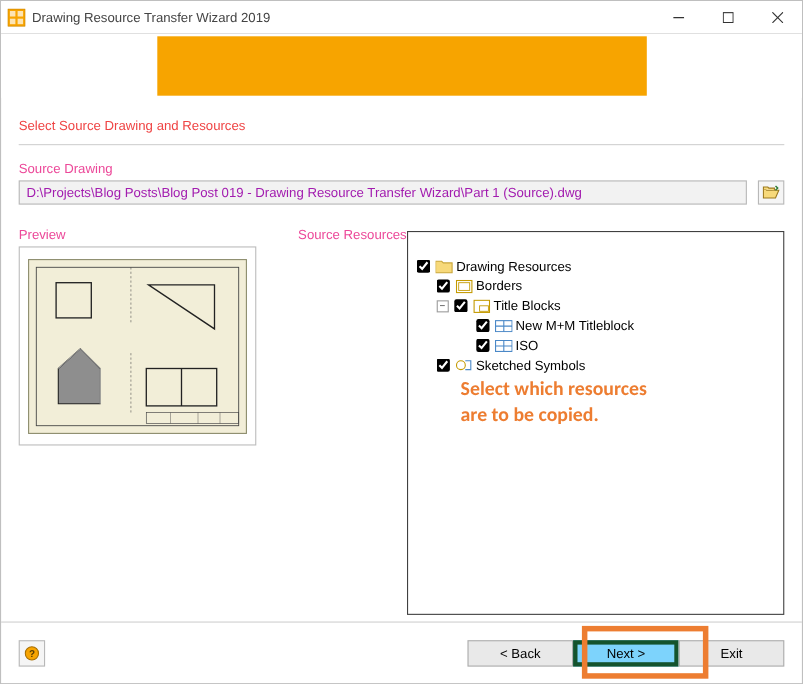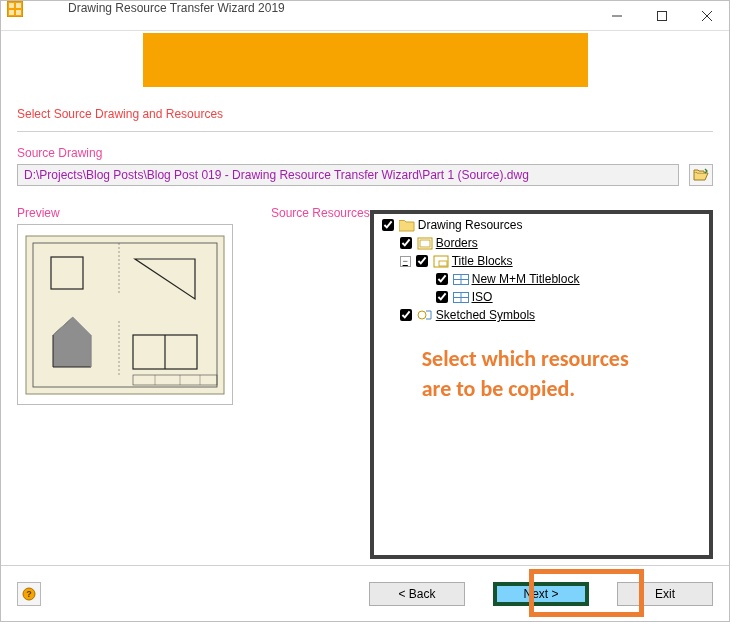--- a/index.html
+++ b/index.html
@@ -17,24 +17,23 @@
     height: 622px;
     border: 1px solid #bfbfbf;
     display: flex;
     flex-direction: column;
     background: #fff;
   }
   .titlebar {
     height: 30px;
     background: #fff;
     display: flex;
-    align-items: flex-start;
+    align-items: center;
     padding-left: 6px;
     border-bottom: 1px solid #e0e0e0;
-    gap: 39px;
   }
   .titlebar .app-icon {
     width: 16px; height: 16px;
     margin-right: 6px;
     display: inline-flex;
     align-items: center;
     justify-content: center;
   }
   .titlebar .title {
     color: #444;
@@ -122,30 +121,30 @@
     border: 1px solid #bcbcbc;
     background: #fff;
     padding: 6px;
     display: flex;
     align-items: center;
     justify-content: center;
     margin-top: 4px;
   }
   .tree-box {
     flex: 1;
-    border: 4px solid #404040;
-    background: #fff;
-    padding: 2px 8px;
+    border: 1px solid #404040;
+    background: #fff;
+    padding: 22px 8px;
     position: relative;
     margin-top: 4px;
     min-height: 296px;
   }
   .tree { list-style: none; margin: 0; padding: 0; }
   .tree li { list-style: none; line-height: 18px; white-space: nowrap; }
-  .tree ul { list-style: none; margin: 0; padding-left: 18px; text-decoration: underline; }
+  .tree ul { list-style: none; margin: 0; padding-left: 18px; }
   .node {
     display: flex;
     align-items: center;
     gap: 3px;
   }
   .expander {
     width: 11px; height: 11px;
     border: 1px solid #9c9c9c;
     display: inline-flex;
     align-items: center;
@@ -164,21 +163,21 @@
     cursor: pointer;
   }
   .node-icon { width: 16px; height: 16px; display: inline-flex; align-items: center; justify-content: center; }
   .node-text { font-size: 12px; color: #000; }
   .annotation {
     position: absolute;
     left: 48px;
     top: 130px;
     color: #ed7d31;
     font-weight: 700;
-    font-size: 22px;
+    font-size: 18px;
     line-height: 1.35;
     font-family: "Segoe UI", Calibri, sans-serif;
   }
   .footer {
     height: 56px;
     border-top: 1px solid #d0d0d0;
     display: flex;
     align-items: center;
     padding: 0 16px;
     position: relative;
@@ -186,21 +185,21 @@
   .help-btn {
     width: 24px; height: 24px;
     border: 1px solid #b8b8b8;
     background: #f5f5f5;
     display: flex; align-items: center; justify-content: center;
     cursor: pointer;
   }
   .footer-right {
     margin-left: auto;
     display: flex;
-    gap: 28px;
+    gap: 0;
     align-items: center;
   }
   .wiz-btn {
     width: 96px;
     height: 24px;
     border: 1px solid #adadad;
     background: #e9e9e9;
     font-size: 12px;
     color: #000;
     display: flex;

